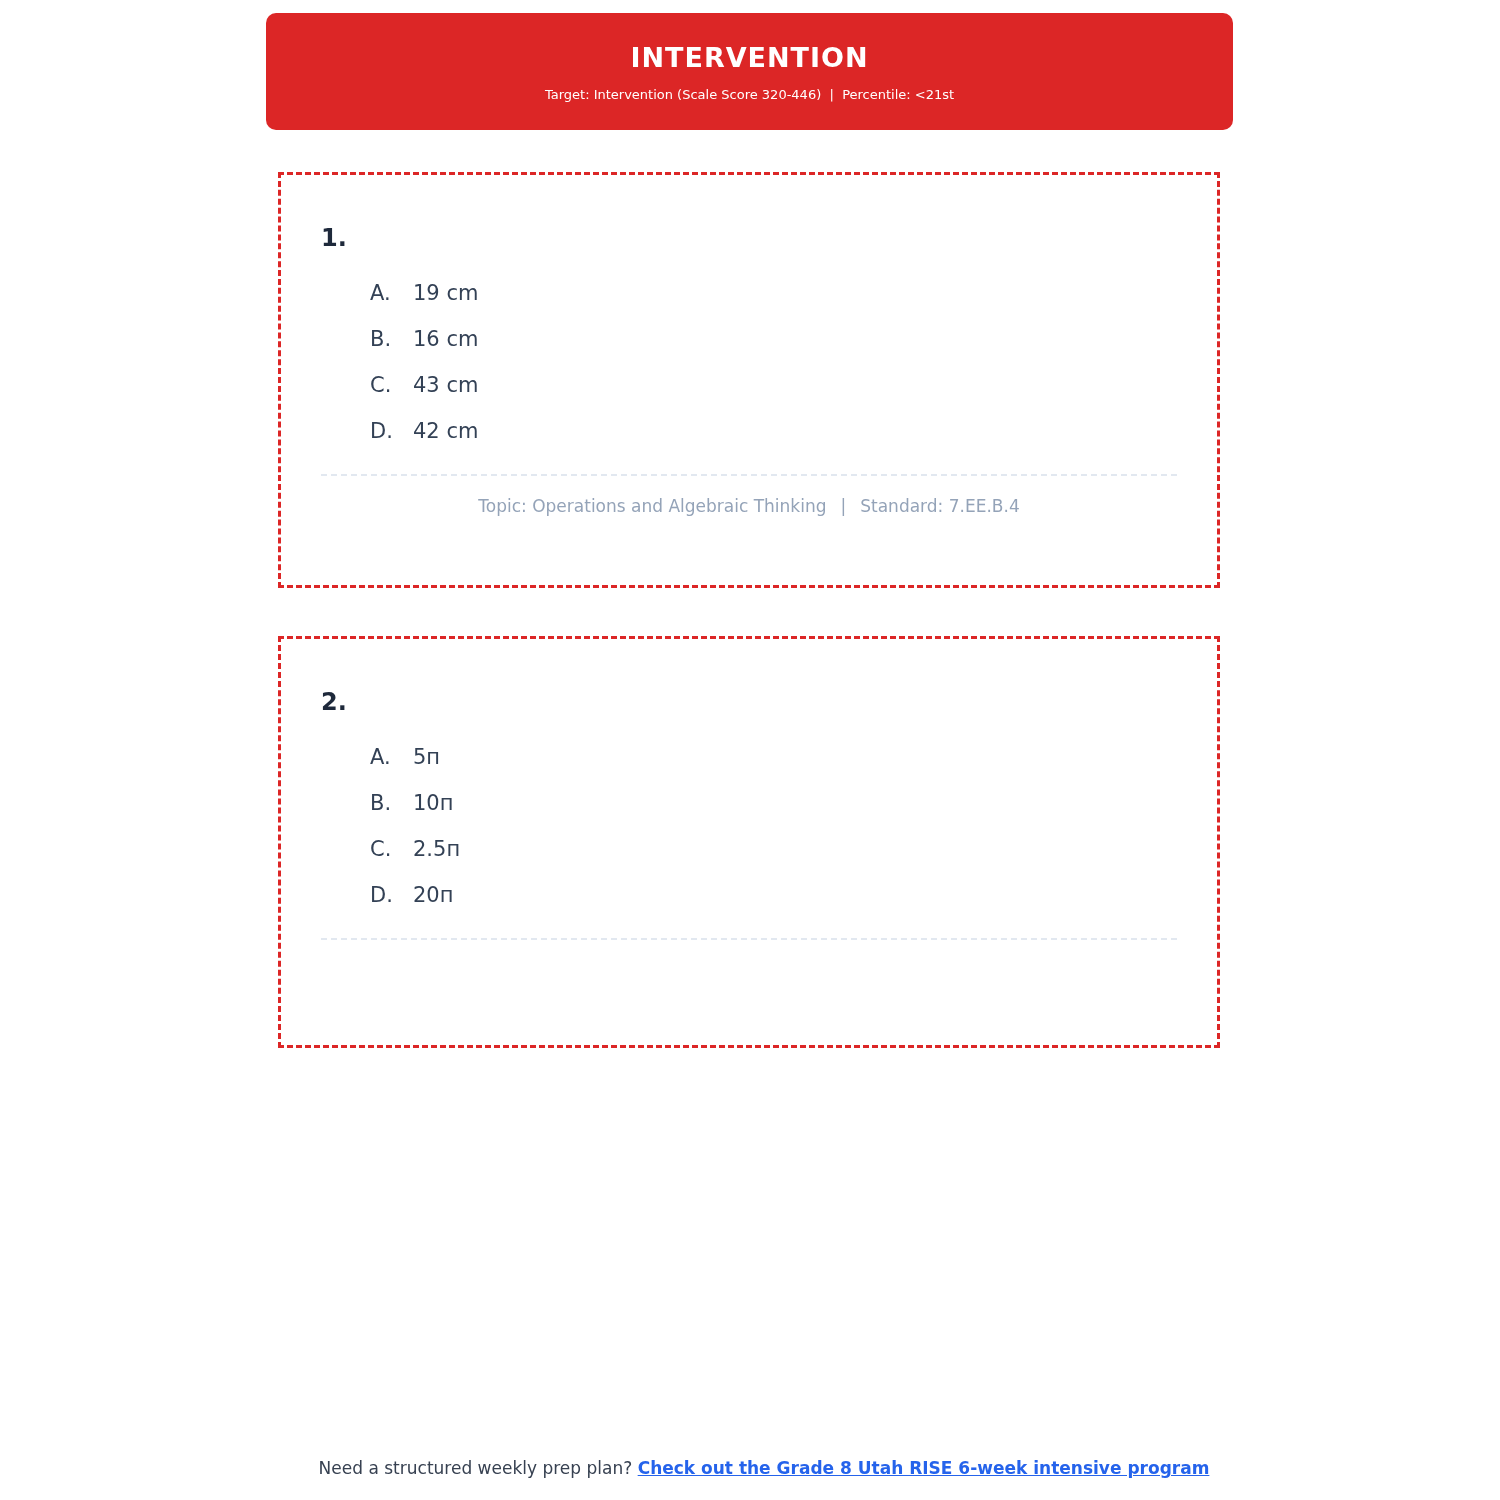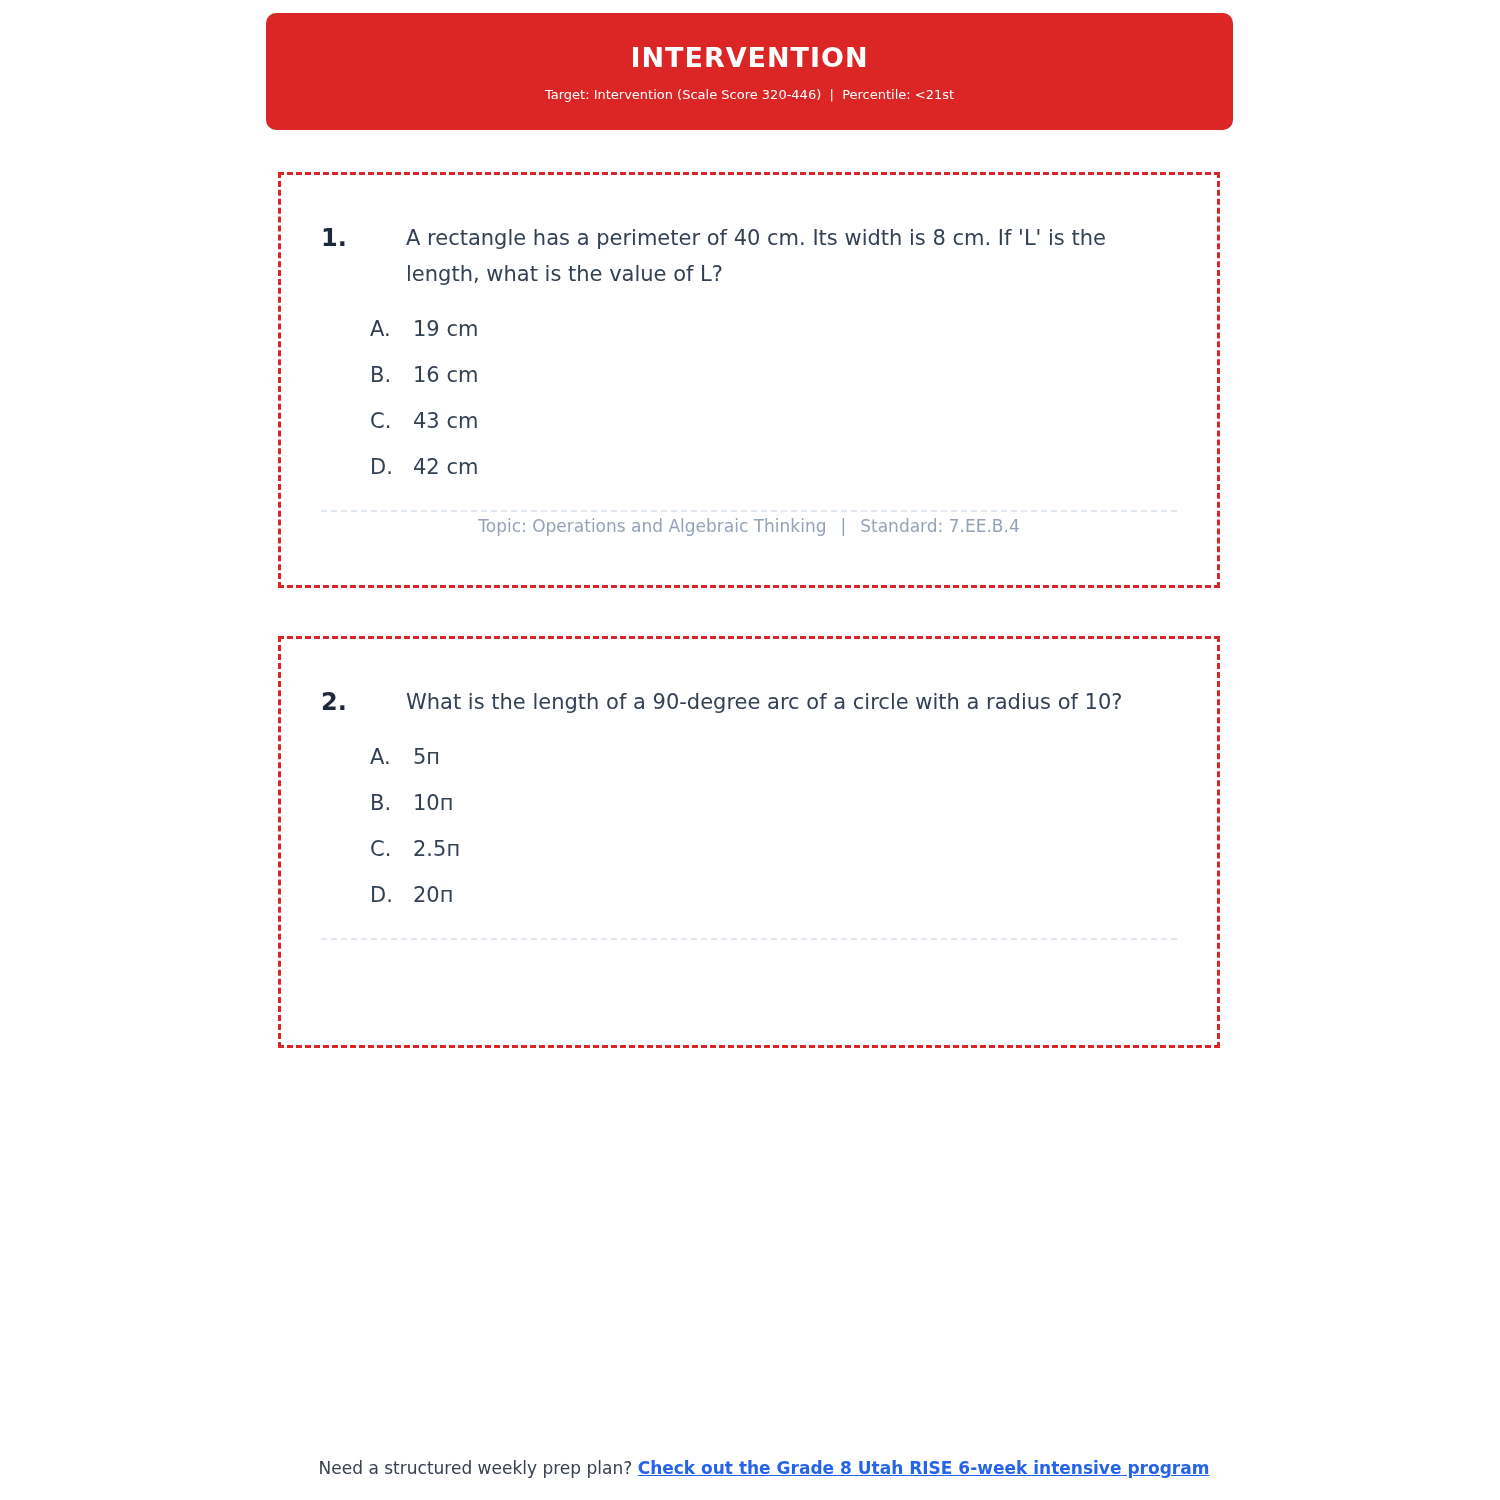--- a/index.html
+++ b/index.html
@@ -93,21 +93,21 @@
   }
 
   .divider {
     border-top: 2px dashed #E2E8F0;
     margin-top: 30px;
   }
   .meta {
     text-align: center;
     color: #94A3B8;
     font-size: 17px;
-    margin-top: 4px;
+    margin-top: 20px;
   }
   .meta-sep {
     margin: 0 14px;
   }
 
   
   .page-footer {
     position: absolute;
     left: 0;
     right: 0;
@@ -130,21 +130,20 @@
 <div class="page">
 
   <header class="banner">
     <div class="banner-title">INTERVENTION</div>
     <div class="banner-subtitle">Target: Intervention (Scale Score 320-446)  |  Percentile: &lt;21st</div>
   </header>
 
   <section class="card card-1">
     <div class="q-row">
       <span class="q-num">1.</span>
-      <span class="q-text">A rectangle has a perimeter of 40 cm. Its width is 8 cm. If 'L' is the length, what is the value of L?</span>
     </div>
     <ul class="options">
       <li class="option">
         <span class="opt-letter">A.</span>
         <span class="opt-text">19 cm</span>
       </li>
       <li class="option">
         <span class="opt-letter">B.</span>
         <span class="opt-text">16 cm</span>
       </li>
@@ -159,21 +158,20 @@
     </ul>
     <div class="divider"></div>
     <div class="meta">
       <span>Topic: Operations and Algebraic Thinking</span><span class="meta-sep">|</span><span>Standard: 7.EE.B.4</span>
     </div>
   </section>
 
   <section class="card card-2">
     <div class="q-row">
       <span class="q-num">2.</span>
-      <span class="q-text">What is the length of a 90-degree arc of a circle with a radius of 10?</span>
     </div>
     <ul class="options">
       <li class="option">
         <span class="opt-letter">A.</span>
         <span class="opt-text">5п</span>
       </li>
       <li class="option">
         <span class="opt-letter">B.</span>
         <span class="opt-text">10п</span>
       </li>

